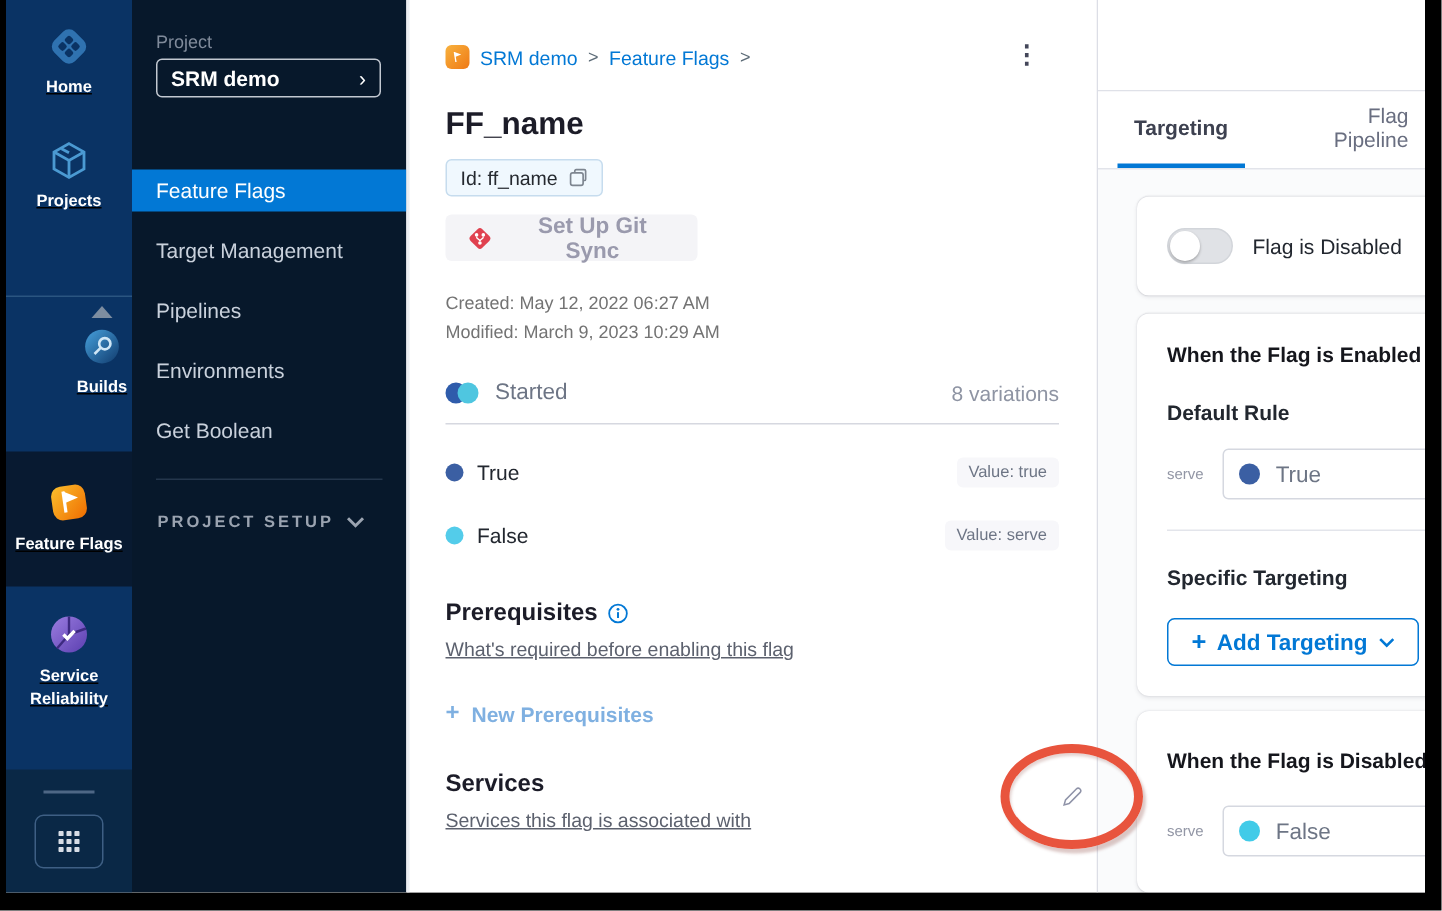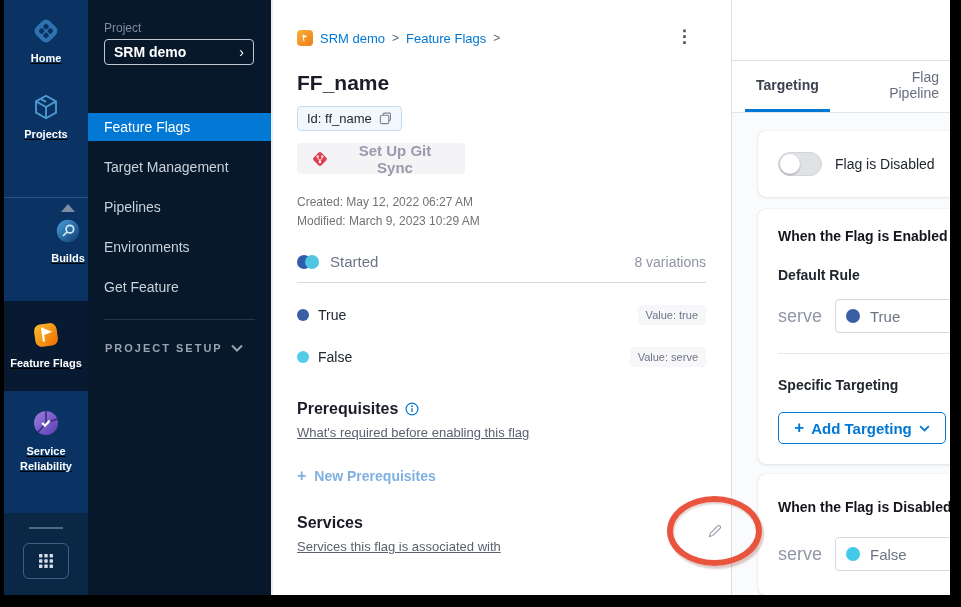--- a/index.html
+++ b/index.html
@@ -75,21 +75,21 @@
   .card { background:#fff; border-radius:8px; box-shadow:0 1px 3px rgba(40,41,61,.1), 0 0 1px rgba(40,41,61,.18); width:242px; }
   .card.toggle-card { height:66px; display:flex; align-items:center; gap:13px; padding-left:20px; }
   .toggle { width:44px; height:24px; border-radius:12px; background:#e0e2e6; border:1px solid #d2d5da; position:relative; cursor:pointer; flex:0 0 44px; }
   .toggle .knob { position:absolute; left:1px; top:1px; width:20px; height:20px; border-radius:50%; background:#fff; box-shadow:0 1px 2px rgba(0,0,0,.3); }
   .toggle-label { font-size:14px; color:#22272f; }
   .card.rule-card { margin-top:12px; padding:19px 20px 20px; }
   .card-title-row { display:flex; align-items:center; gap:6px; }
   .card-title { font-size:14px; font-weight:bold; color:#15161c; white-space:nowrap; }
   .sub-label { font-size:14px; font-weight:bold; color:#22272f; margin-top:23px; }
   .serve-row { display:flex; align-items:center; gap:13px; margin-top:16px; }
-  .serve-word { font-size:18px; color:#9296a5; }
+  .serve-word { font-size:10px; color:#9296a5; }
   .serve-select { flex:1; height:34px; min-width:140px; border:1px solid #d5d8e0; border-radius:4px; background:#fff; display:flex; align-items:center; gap:10px; padding-left:10px; cursor:pointer; }
   .serve-select .val { font-size:15px; color:#6d7585; }
   .rule-divider { border-top:1px solid #e3e5eb; margin-top:20px; }
   .add-targeting { margin-top:19px; width:168px; height:32px; border:1.5px solid #0278d5; border-radius:5px; background:#fff; color:#0278d5; font-size:15px; font-weight:bold; display:flex; align-items:center; justify-content:center; gap:7px; cursor:pointer; font-family:inherit; }
   .card.disabled-card { margin-top:10px; padding:25px 20px 24px; }
   svg { display:block; }
 </style>
 </head>
 <body>
 
@@ -212,21 +212,21 @@
       <div class="nav-item">
           <span>Target Management</span>
         </div>
       <div class="nav-item">
           <span>Pipelines</span>
         </div>
       <div class="nav-item">
           <span>Environments</span>
         </div>
       <div class="nav-item">
-          <span>Get Feature</span>
+          <span>Get Boolean</span>
         </div>
     </div>
     <div class="sb-divider"></div>
     <div class="proj-setup">
       <span>PROJECT SETUP</span>
       <svg width="12" height="8" viewBox="0 0 12 8">
           <path d="M1 1.5 L6 6.5 L11 1.5" stroke="#9aa3b0" stroke-width="2" fill="none"></path>
         </svg>
     </div>
   </nav>

